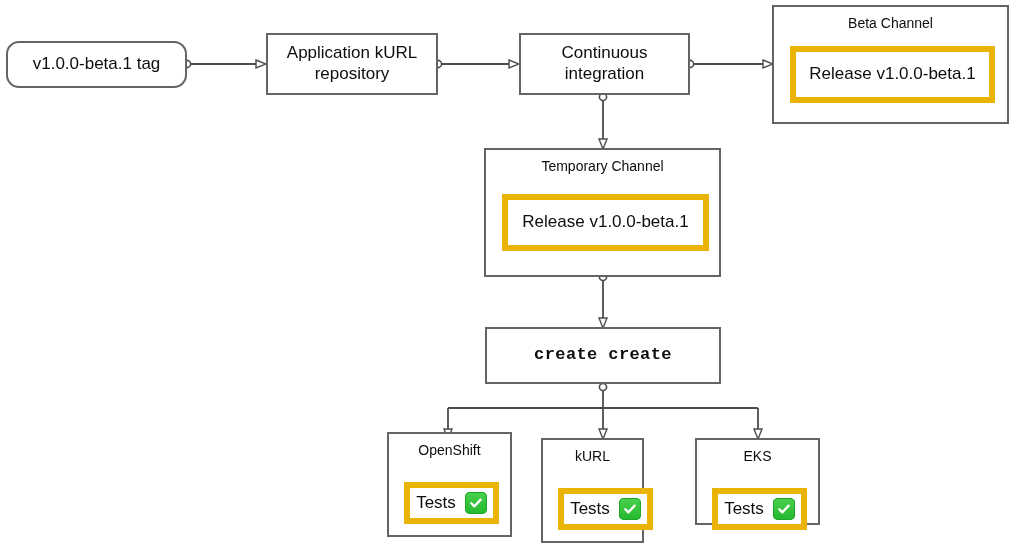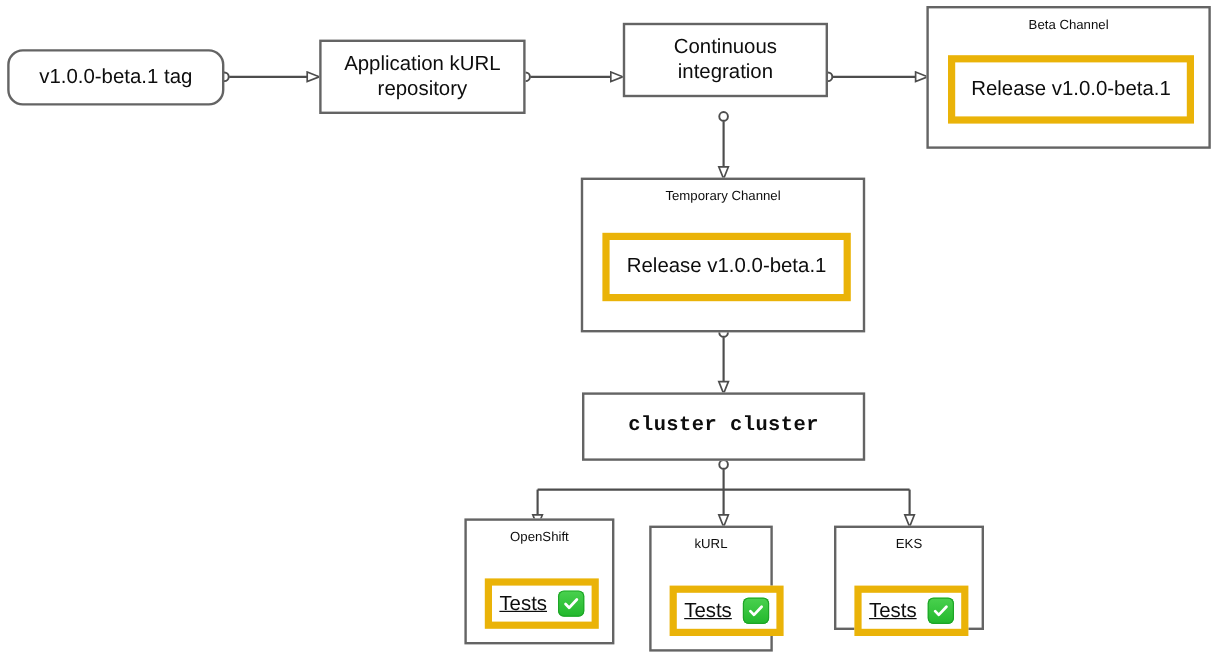--- a/index.html
+++ b/index.html
@@ -42,21 +42,21 @@
   .node.container {
     display: block;
     padding: 0;
   }
   .container-title {
     position: absolute;
     left: 0;
     right: 0;
     top: 8px;
     text-align: center;
-    font-size: 11px;
+    font-size: 14px;
     color: #0d0d0d;
   }
   .inner-box {
     position: absolute;
     box-sizing: border-box;
     border: 6px solid #eab308;
     background: #ffffff;
     display: flex;
     align-items: center;
     justify-content: center;
@@ -68,21 +68,20 @@
     font-family: "Liberation Mono", "DejaVu Sans Mono", monospace;
     font-weight: bold;
     font-size: 17px;
     letter-spacing: 0.4px;
   }
   .tests-row {
     display: flex;
     align-items: center;
     justify-content: center;
     gap: 9px;
-    text-decoration: underline;
   }
   .check-badge {
     width: 22px;
     height: 22px;
     border-radius: 5px;
     background: linear-gradient(180deg, #4ad14f 0%, #22b82c 100%);
     box-shadow: inset 0 0 0 1px #1ea527;
     display: inline-flex;
     align-items: center;
     justify-content: center;
@@ -141,21 +140,21 @@
     <span>v1.0.0-beta.1 tag</span>
   </div>
 
   <div class="node" style="left:266px; top:33px; width:172px; height:62px;">
     <span>
       <span>Application kURL</span><br>
       <span>repository</span>
     </span>
   </div>
 
-  <div class="node" style="left:519px; top:19px; width:171px; height:62px;">
+  <div class="node" style="left:519px; top:33px; width:171px; height:62px;">
     <span>
       <span>Continuous</span><br>
       <span>integration</span>
     </span>
   </div>
 
   <div class="node container" style="left:772px; top:5px; width:237px; height:119px;">
     <div class="container-title">Beta Channel</div>
     <div class="inner-box" style="left:16px; top:39px; width:205px; height:57px;">
       <span>Release v1.0.0-beta.1</span>
@@ -163,21 +162,21 @@
   </div>
 
   <div class="node container" style="left:484px; top:148px; width:237px; height:129px;">
     <div class="container-title">Temporary Channel</div>
     <div class="inner-box" style="left:16px; top:44px; width:207px; height:57px;">
       <span>Release v1.0.0-beta.1</span>
     </div>
   </div>
 
   <div class="node" style="left:485px; top:327px; width:236px; height:57px;">
-    <span class="mono">cluster cluster</span>
+    <span class="mono">create create</span>
   </div>
 
   <div class="node container" style="left:387px; top:432px; width:125px; height:105px;">
     <div class="container-title">OpenShift</div>
     <div class="inner-box" style="left:15px; top:48px; width:95px; height:42px;">
       <span class="tests-row">
         <span>Tests</span>
         <span class="check-badge">
           <svg width="16" height="16" viewBox="0 0 16 16" aria-hidden="true">
             <path d="M3.3 8.3 L6.3 11.4 L12.7 4.6" fill="none" stroke="#ffffff" stroke-width="2.3" stroke-linecap="round" stroke-linejoin="round"></path>

